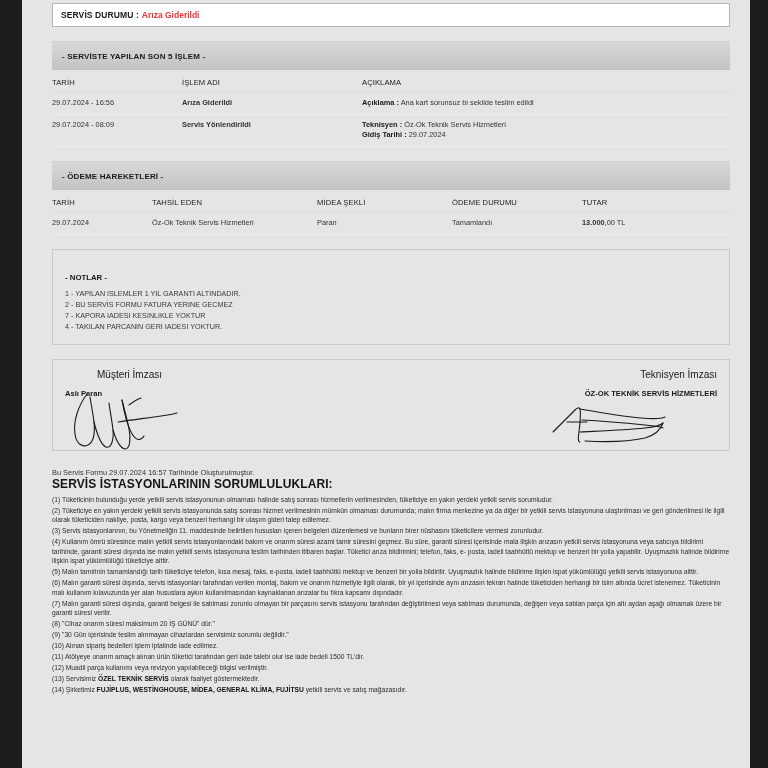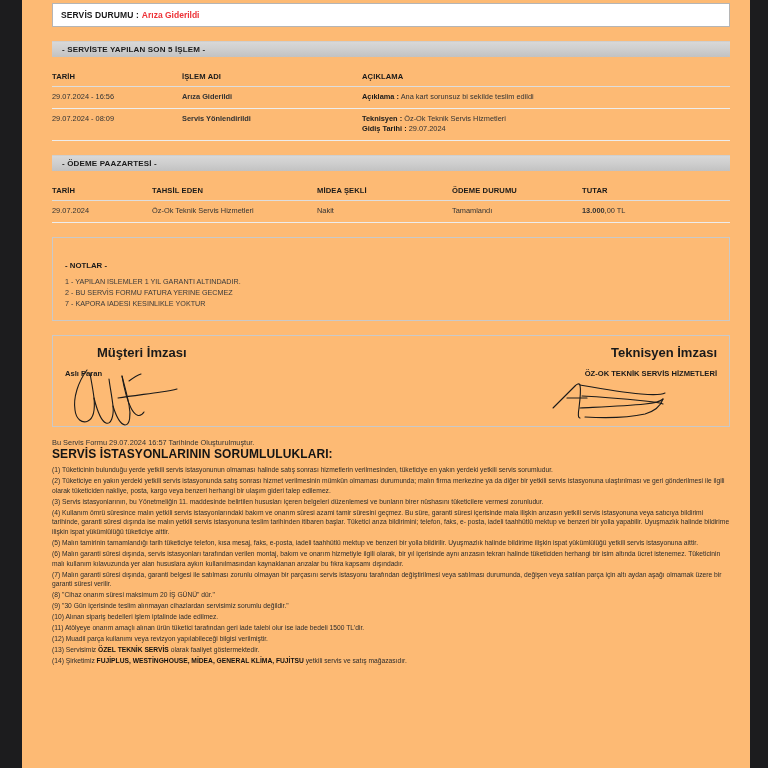--- a/index.html
+++ b/index.html
@@ -20,21 +20,21 @@
     width: 768px;
     height: 768px;
     background: #1c1c1e;
   }
   .page {
     position: absolute;
     left: 22px;
     top: 0;
     width: 728px;
     height: 768px;
-    background: #fdba74;
+    background: #e5e5e5;
     box-sizing: border-box;
     overflow: hidden;
   }
   .content {
     position: absolute;
     left: 30px;
     top: 0;
     width: 678px;
   }
 
@@ -58,21 +58,21 @@
   .status-value {
     font-size: 8.5px;
     font-weight: bold;
     color: #ed3237;
     margin-left: 3px;
   }
 
   
   .band {
     background: linear-gradient(to bottom, #d8d8d8 0%, #cfcfcf 45%, #c2c2c2 100%);
-    height: 16px;
+    height: 29px;
     display: flex;
     align-items: center;
     padding-left: 10px;
     box-sizing: border-box;
     border-top: 1px solid #cfcfcf;
   }
   .band-title {
     font-size: 8px;
     font-weight: bold;
     color: #1a1a1a;
@@ -80,24 +80,24 @@
   }
 
   
   table.grid {
     width: 100%;
     border-collapse: collapse;
     table-layout: fixed;
   }
   table.grid th {
     font-size: 7.6px;
-    font-weight: bold;
+    font-weight: normal;
     color: #1a1a1a;
     text-align: left;
-    padding: 15px 0 5px 0;
+    padding: 8px 0 5px 0;
     border-bottom: 1px solid #dedede;
     letter-spacing: .1px;
   }
   table.grid td {
     font-size: 7.4px;
     color: #333;
     text-align: left;
     padding: 5px 6px 5px 0;
     border-bottom: 1px solid #ededed;
     vertical-align: top;
@@ -131,39 +131,39 @@
   .sign-box {
     border: 1px solid #c9c9c9;
     height: 92px;
     margin-top: 14px;
     position: relative;
     box-sizing: border-box;
   }
   .sign-col-left { position: absolute; left: 12px; top: 9px; text-align: left; }
   .sign-col-right { position: absolute; right: 12px; top: 9px; text-align: right; }
   .sign-cap {
-    font-size: 13px;
-    font-weight: bold;
+    font-size: 10px;
+    font-weight: normal;
     color: #1a1a1a;
     padding-left: 32px;
   }
   .sign-name {
     font-size: 7.6px;
     font-weight: bold;
     color: #1a1a1a;
     margin-top: 9px;
   }
   .sig-left { position: absolute; left: 16px; top: 32px; }
   .sig-right { position: absolute; right: 60px; top: 42px; }
 
   
   .created-line {
     font-size: 7.4px;
     color: #333;
-    margin-top: 11px;
+    margin-top: 17px;
   }
 
   
   .terms-title {
     font-size: 12px;
     font-weight: bold;
     color: #141414;
     letter-spacing: .1px;
   }
   .terms-list { margin-top: 4px; }
@@ -230,21 +230,21 @@
                 <span>29.07.2024</span>
               </span>
             </td>
           </tr>
         </tbody>
       </table>
 
       <div class="sec-gap"></div>
 
       <div class="band">
-        <span class="band-title">- ÖDEME PAAZARTESİ -</span>
+        <span class="band-title">- ÖDEME HAREKETLERİ -</span>
       </div>
       <table class="grid">
         <colgroup>
             <col style="width:100px">
             <col style="width:165px">
             <col style="width:135px">
             <col style="width:130px">
             <col>
           </colgroup>
         <thead>
@@ -253,34 +253,35 @@
             <th>TAHSİL EDEN</th>
             <th>MİDEA ŞEKLİ</th>
             <th>ÖDEME DURUMU</th>
             <th>TUTAR</th>
           </tr>
         </thead>
         <tbody>
           <tr>
             <td>29.07.2024</td>
             <td>Öz-Ok Teknik Servis Hizmetleri</td>
-            <td>Nakit</td>
+            <td>Paran</td>
             <td>Tamamlandı</td>
             <td><b>13.000</b><span>,00 TL</span></td>
           </tr>
         </tbody>
       </table>
 
       <div class="sec-gap"></div>
 
       <div class="notes-box">
         <div class="notes-title">- NOTLAR -</div>
         <div class="note-line">1 - YAPILAN ISLEMLER 1 YIL GARANTI ALTINDADIR.</div>
         <div class="note-line">2 - BU SERVİS FORMU FATURA YERINE GECMEZ</div>
         <div class="note-line">7 - KAPORA IADESI KESINLIKLE YOKTUR</div>
+        <div class="note-line">4 - TAKILAN PARCANIN GERI IADESI YOKTUR.</div>
       </div>
 
       <div class="sign-box">
         <div class="sign-col-left">
           <div class="sign-cap">Müşteri İmzası</div>
           <div class="sign-name">Aslı Paran</div>
         </div>
         <div class="sign-col-right">
           <div class="sign-cap">Teknisyen İmzası</div>
           <div class="sign-name">ÖZ-OK TEKNİK SERVİS HİZMETLERİ</div>

